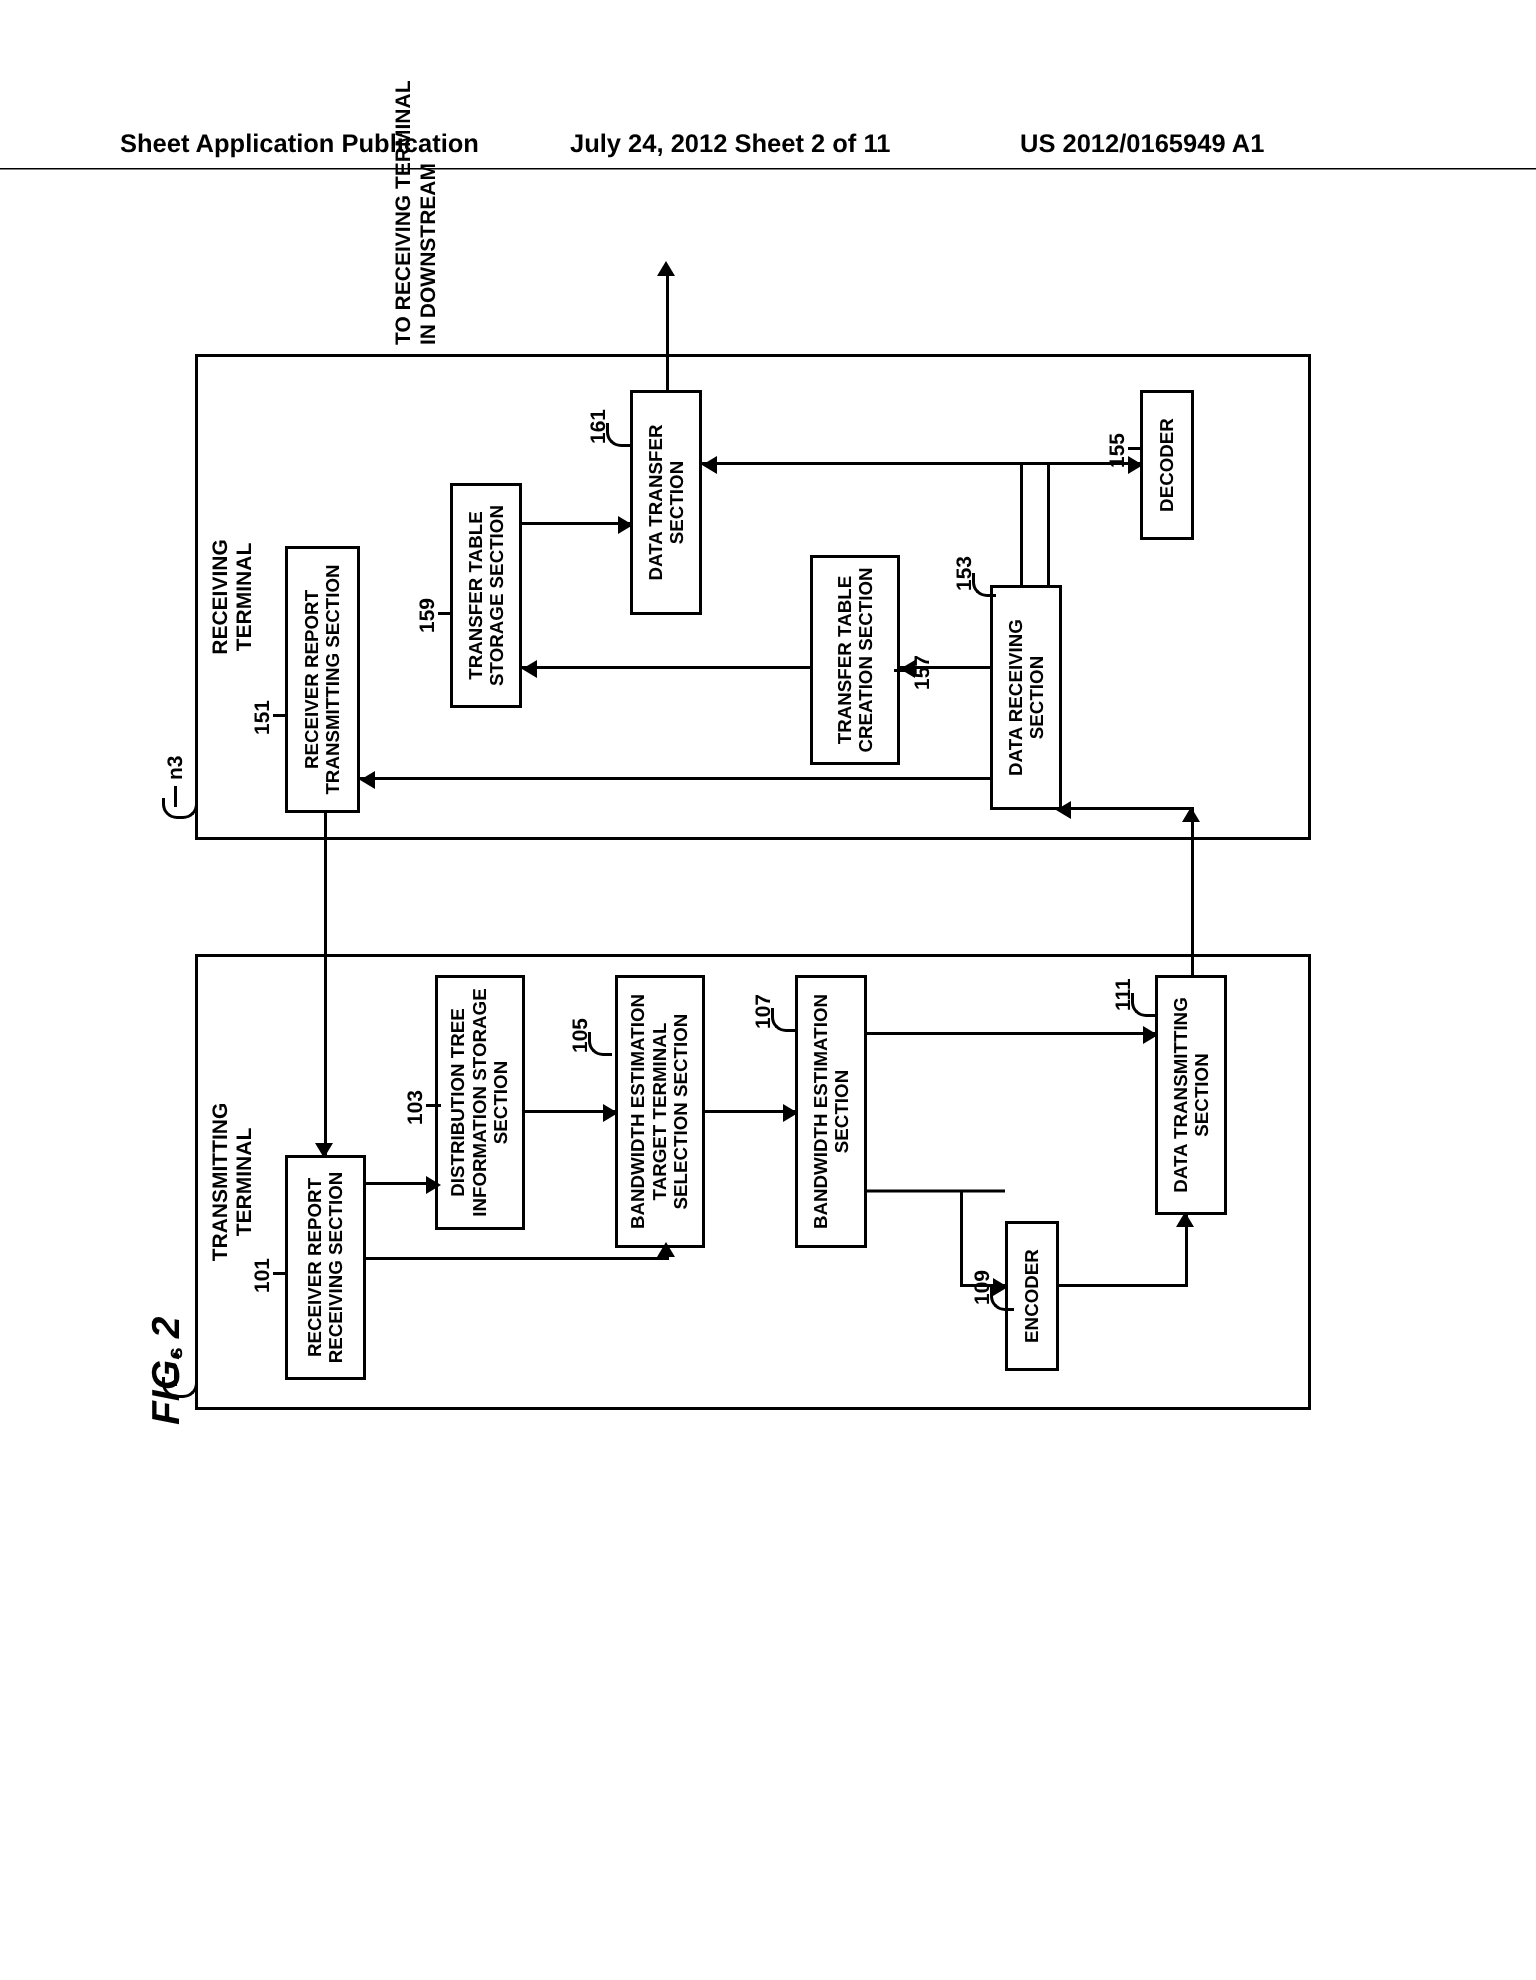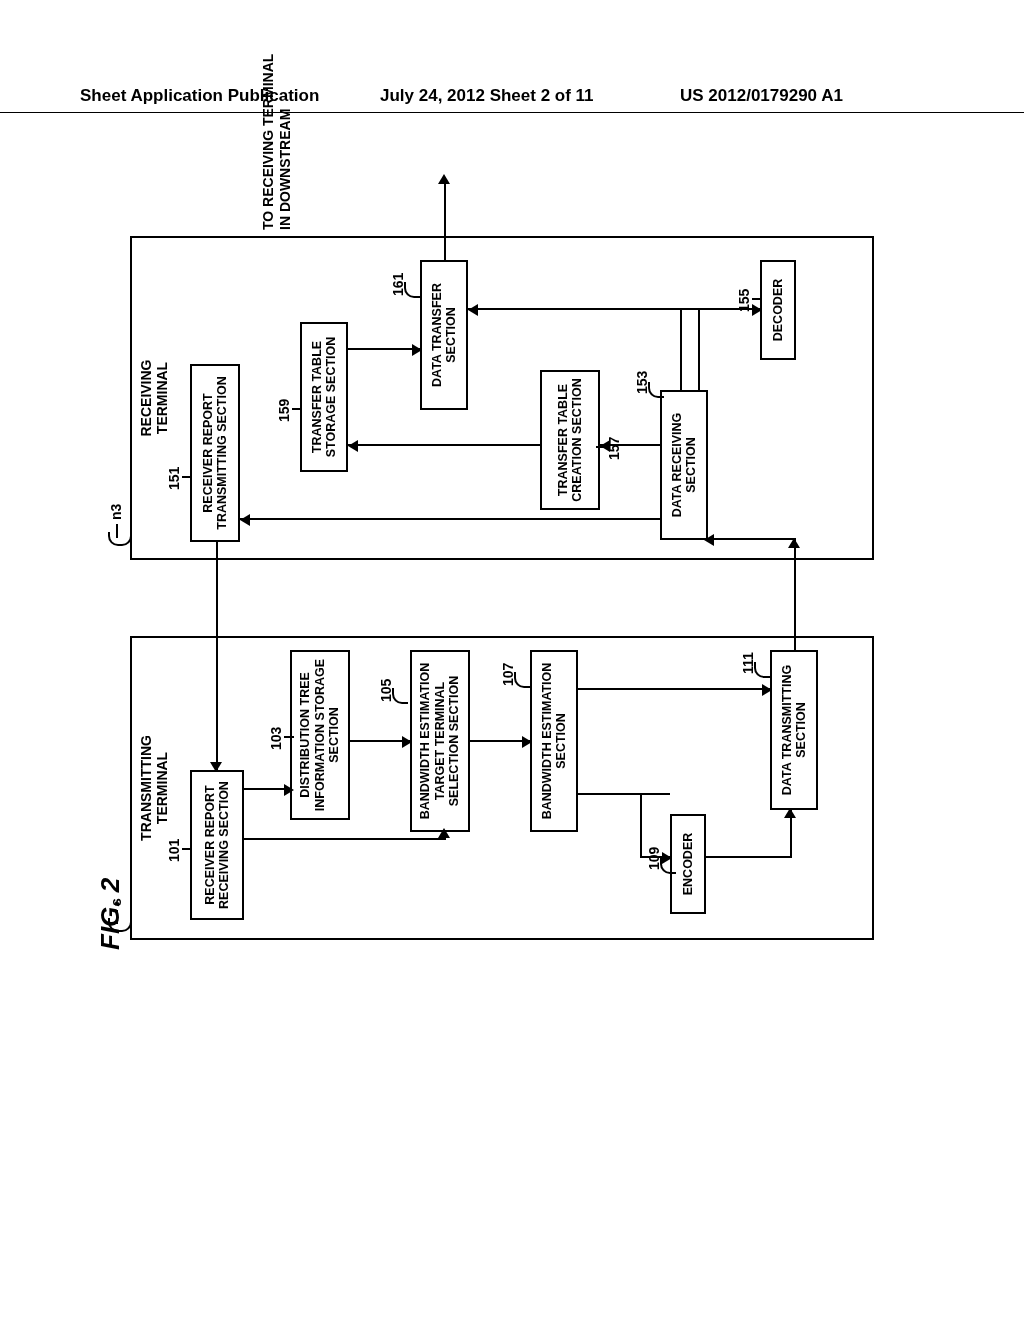--- a/index.html
+++ b/index.html
@@ -156,21 +156,21 @@
   .head-u { border-bottom: 10px solid #000; border-left: 6px solid transparent; border-right: 6px solid transparent; }
 </style>
 </head>
 <body>
 
 <div class="page">
 
   <div class="header">
     <span class="left">Sheet Application Publication</span>
     <span class="center">July 24, 2012  Sheet 2 of 11</span>
-    <span class="right">US 2012/0179290 A1</span>
+    <span class="right">US 2012/0165949 A1</span>
   </div>
 
   <div class="fig-label">FIG. 2</div>
 
   <div class="diagram-rotor">
     <div class="diagram">
 
       <div class="term-box" style="left:10px; top:30px; width:300px; height:740px;">
         <div class="term-title">TRANSMITTING
 TERMINAL</div>

